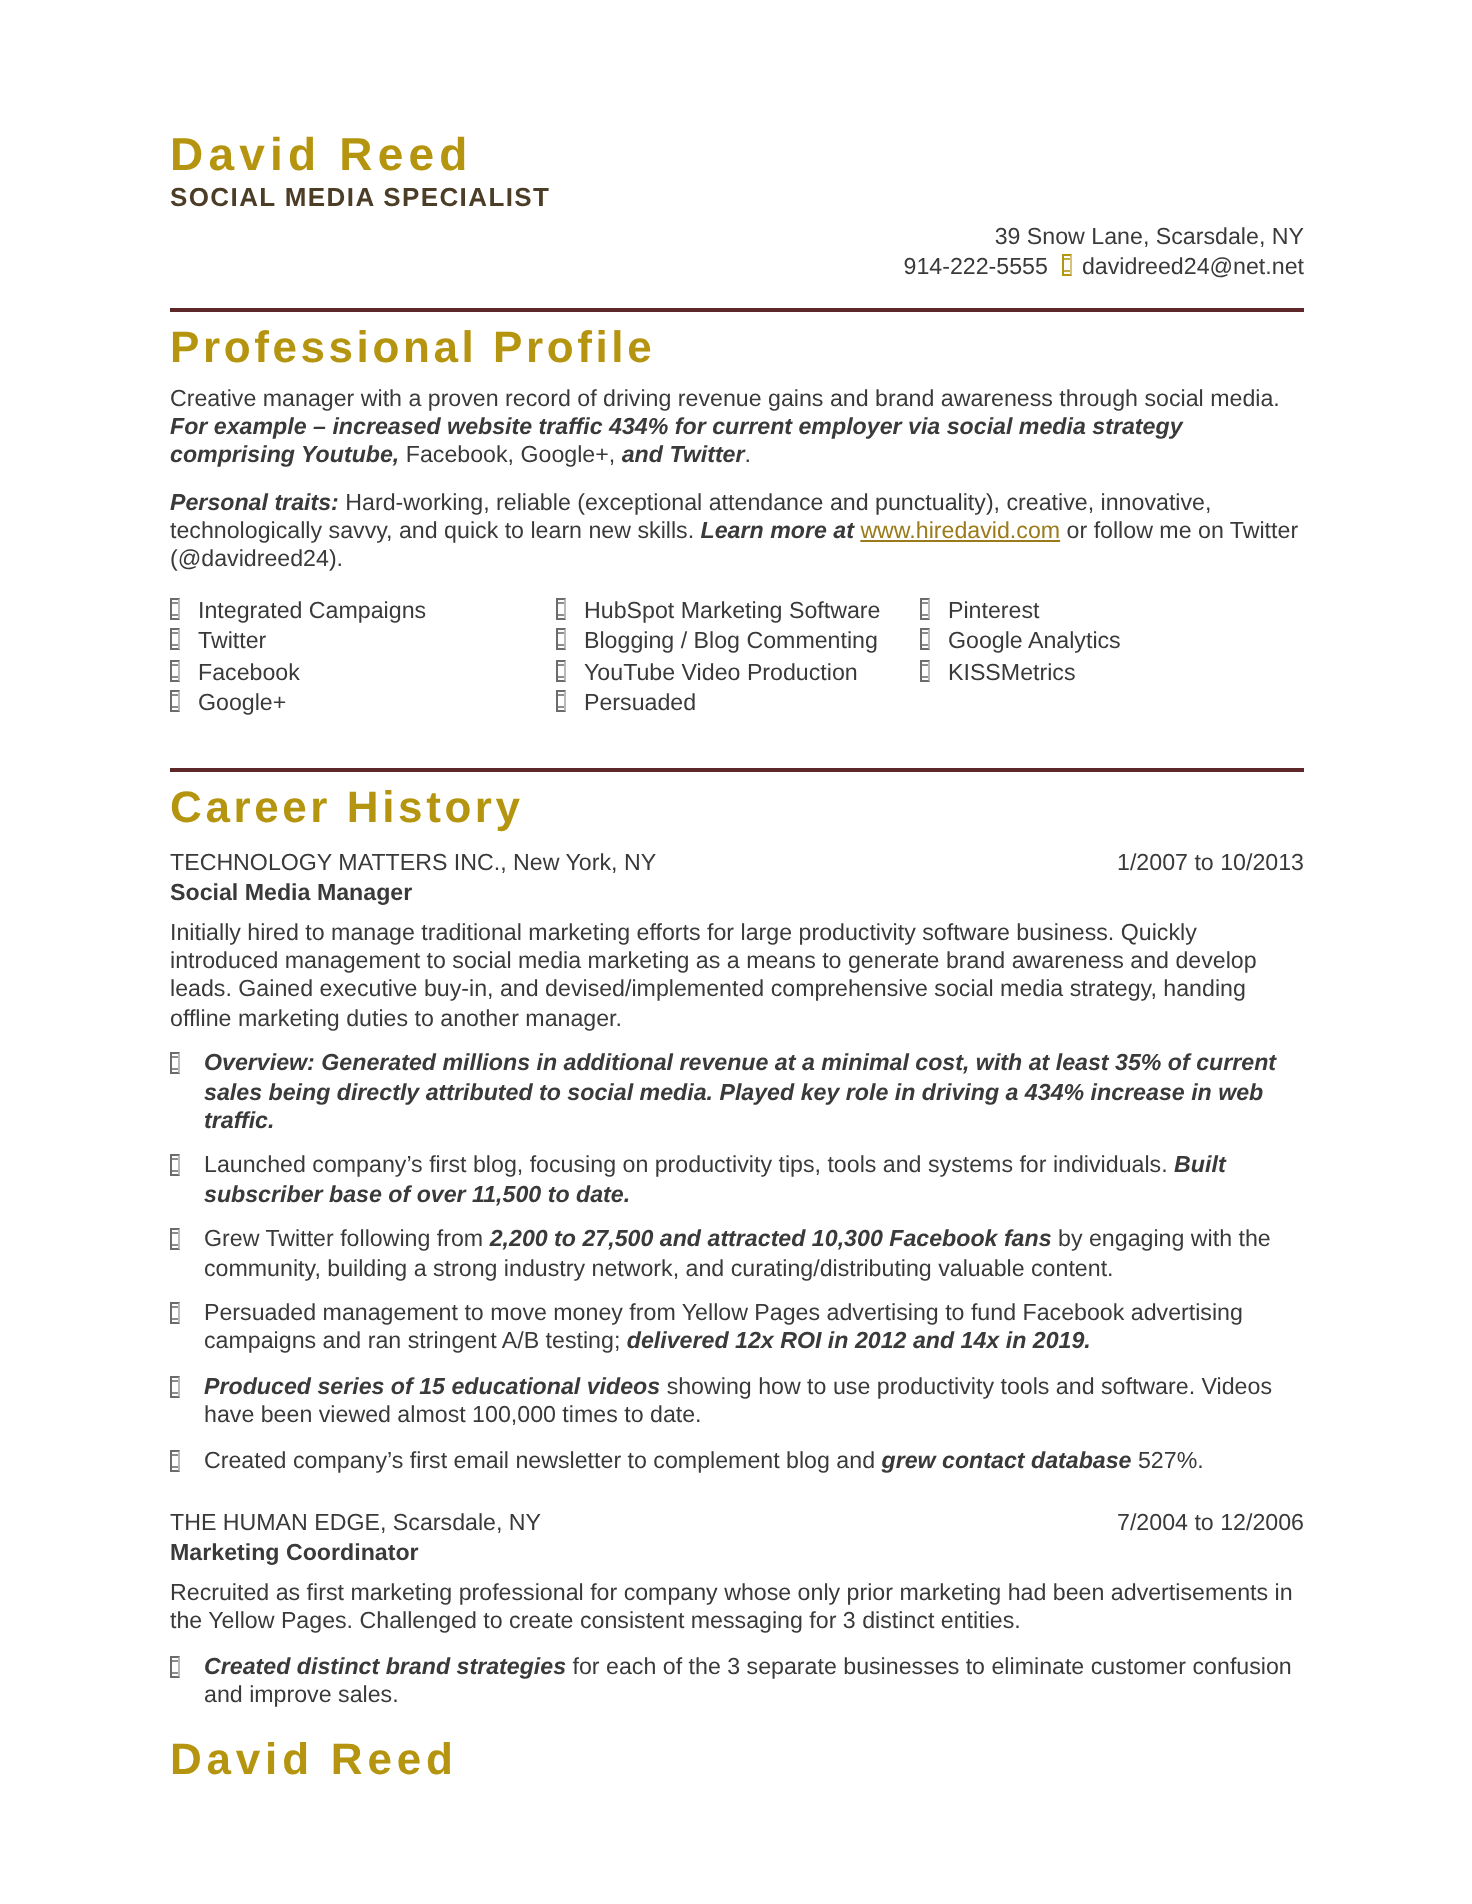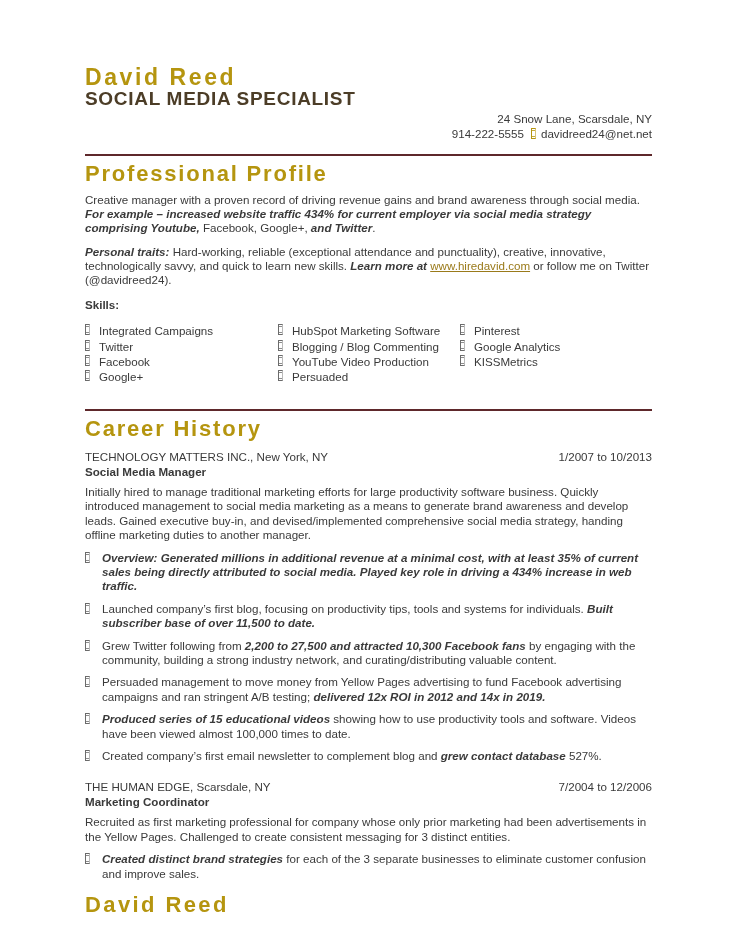--- a/index.html
+++ b/index.html
@@ -8,21 +8,21 @@
     width:736px;height:952px;
     box-sizing:border-box;
     padding:64px 84px 0 85px;
     background:#ffffff;
     overflow:hidden;
     font-family:"Liberation Sans", sans-serif;
     font-size:11.6px;line-height:14.2px;color:#3a3a3a;
   }
   
   .name{font-size:23px;line-height:26px;font-weight:bold;letter-spacing:2.6px;color:#B5950F;}
-  .subtitle{font-size:19px;line-height:16px;font-weight:bold;letter-spacing:0.7px;color:#4C3D27;margin-top:1px;}
+  .subtitle{font-size:13px;line-height:16px;font-weight:bold;letter-spacing:0.7px;color:#4C3D27;margin-top:1px;}
   .contact{margin-top:5px;text-align:right;line-height:14.5px;color:#3a3a3a;}
   .contact-row{white-space:nowrap;}
   
   .rule{height:2px;background:#5E282B;margin-top:13px;}
   .sec-heading{font-size:22px;line-height:21px;font-weight:bold;letter-spacing:1.8px;color:#B5950F;margin-top:7px;}
   .para{margin-top:9px;}
   .bold{font-weight:bold;font-style:italic;}
   .doc-link{color:#9A7A1A;text-decoration:underline;cursor:pointer;}
   
   .skills-label{margin-top:11px;font-weight:bold;}
@@ -56,30 +56,29 @@
 </style>
 </head>
 <body>
 
 <div class="page">
 
   <div>
     <div class="name">David Reed</div>
     <div class="subtitle">SOCIAL MEDIA SPECIALIST</div>
     <div class="contact">
-      <div class="contact-row">24 Snow Lane, Scarsdale, NY</div>
+      <div class="contact-row">39 Snow Lane, Scarsdale, NY</div>
       <div class="contact-row"><span>914-222-5555</span><span class="tofu gold contact-sep"></span><span>davidreed24@net.net</span></div>
     </div>
   </div>
 
   <div class="rule"></div>
   <div class="sec-heading">Professional Profile</div>
   <div class="para"><span>Creative manager with a proven record of driving revenue gains and brand awareness through social media. </span><span class="bold">For example – increased website traffic 434% for current employer via social media strategy comprising Youtube, </span><span>Facebook, Google+, </span><span class="bold">and Twitter</span><span>.</span></div>
   <div class="para"><span class="bold">Personal traits: </span><span>Hard-working, reliable (exceptional attendance and punctuality), creative, innovative, technologically savvy, and quick to learn new skills. </span><span class="bold">Learn more at </span><span class="doc-link">www.hiredavid.com</span><span> or follow me on Twitter (@davidreed24).</span></div>
-  <div class="skills-label">Skills:</div>
   <div class="skills-grid">
       <div>
         <div class="skill-item">
           <span class="tofu"></span>
           <span>Integrated Campaigns</span>
         </div>
         <div class="skill-item">
           <span class="tofu"></span>
           <span>Twitter</span>
         </div>

